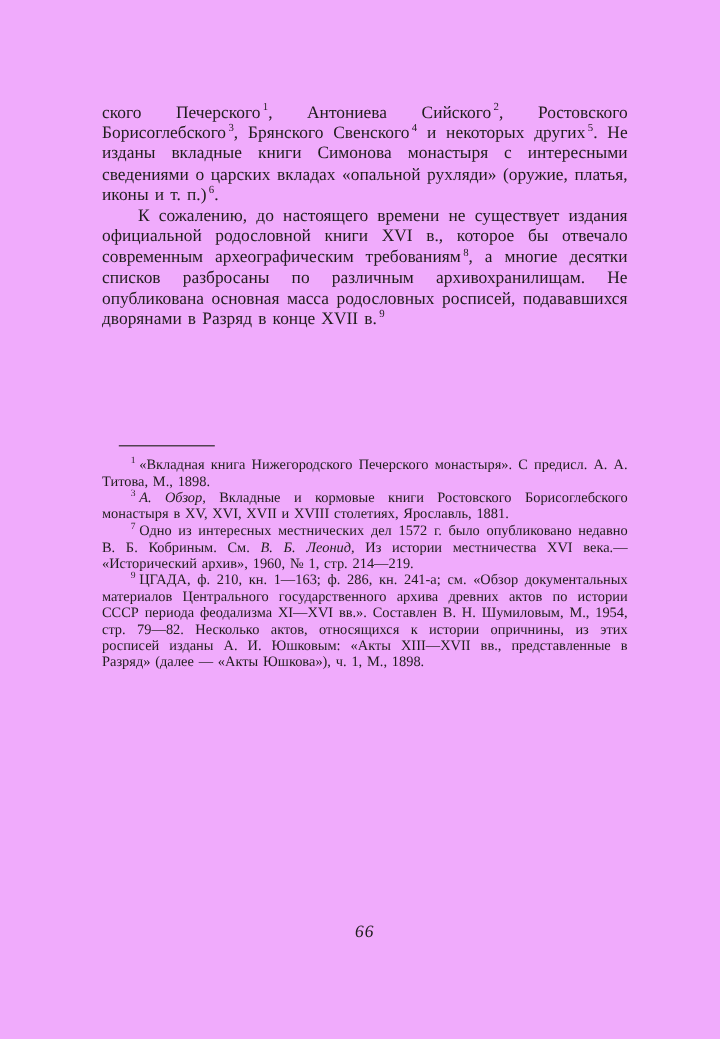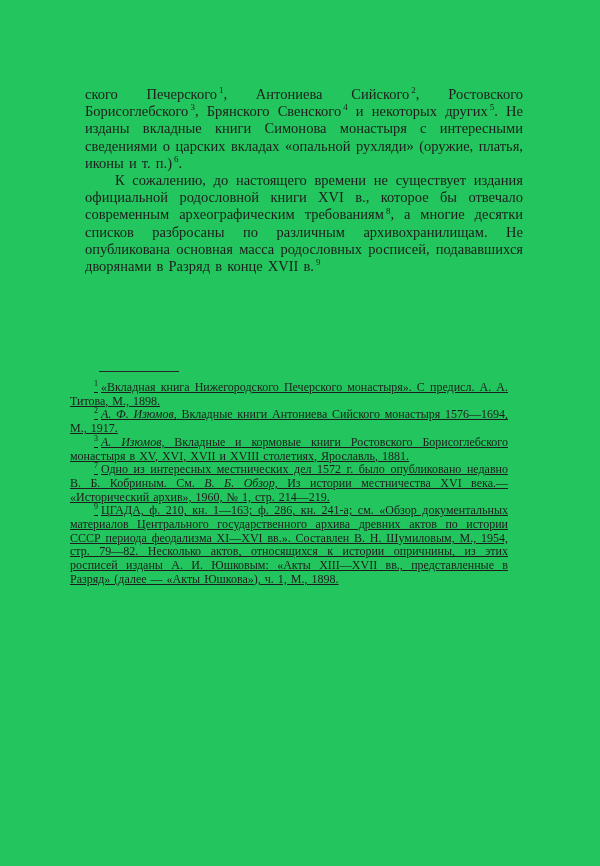--- a/index.html
+++ b/index.html
@@ -5,21 +5,21 @@
   html, body {
     margin: 0;
     padding: 0;
     background: #e8e8e6;
   }
   .page {
     position: relative;
     width: 600px;
     height: 866px;
     margin: 0 auto;
-    background: #22c55e;
+    background: #f0abfc;
     font-family: "Liberation Serif", "DejaVu Serif", serif;
     color: #1f1d1c;
     overflow: hidden;
   }
   .body-text {
     position: absolute;
     left: 85px;
     top: 86px;
     width: 438px;
     font-size: 14.5px;
@@ -41,28 +41,27 @@
   .fn-sep {
     position: absolute;
     left: 99px;
     top: 371px;
     width: 80px;
     height: 0;
     border-top: 1.6px solid #2b2927;
   }
   .footnotes {
     position: absolute;
-    left: 70px;
+    left: 85px;
     top: 381px;
     width: 438px;
     font-size: 12px;
     line-height: 13.7px;
     text-align: justify;
     word-spacing: 1px;
-    text-decoration: underline;
   }
   .footnotes p {
     margin: 0;
     text-indent: 24px;
   }
   .footnotes sup {
     font-size: 8px;
     line-height: 0;
     margin-right: 3px;
   }
@@ -84,18 +83,18 @@
 <body>
 
 <div class="page">
   <div class="body-text" id="body-text">
       <p>ского Печерского<sup>1</sup>, Антониева Сийского<sup>2</sup>, Ростовского Борисоглебского<sup>3</sup>, Брянского Свенского<sup>4</sup> и некоторых других<sup>5</sup>. Не изданы вкладные книги Симонова монастыря с интересными сведениями о царских вкладах «опальной рухляди» (оружие, платья, иконы и т. п.)<sup>6</sup>.</p>
       <p class="indent">К сожалению, до настоящего времени не существует издания официальной родословной книги XVI в., которое бы отвечало современным археографическим требованиям<sup>8</sup>, а многие десятки списков разбросаны по различным архивохранилищам. Не опубликована основная масса родословных росписей, подававшихся дворянами в Разряд в конце XVII в.<sup>9</sup></p>
     </div>
   <div class="fn-sep"></div>
   <div class="footnotes" id="footnotes">
       <p><sup>1</sup>«Вкладная книга Нижегородского Печерского монастыря». С предисл. А. А. Титова, М., 1898.</p>
-      <p><sup>2</sup><span class="it">А. Ф. Изюмов,</span> Вкладные книги Антониева Сийского монастыря 1576—1694, М., 1917.</p>
-      <p><sup>3</sup><span class="it">А. Изюмов,</span> Вкладные и кормовые книги Ростовского Борисоглебского монастыря в XV, XVI, XVII и XVIII столетиях, Ярославль, 1881.</p>
-      <p><sup>7</sup>Одно из интересных местнических дел 1572 г. было опубликовано недавно В. Б. Кобриным. См. <span class="it">В. Б. Обзор,</span> Из истории местничества XVI века.— «Исторический архив», 1960, № 1, стр. 214—219.</p>
+      <p><sup>3</sup><span class="it">А. Обзор,</span> Вкладные и кормовые книги Ростовского Борисоглебского монастыря в XV, XVI, XVII и XVIII столетиях, Ярославль, 1881.</p>
+      <p><sup>7</sup>Одно из интересных местнических дел 1572 г. было опубликовано недавно В. Б. Кобриным. См. <span class="it">В. Б. Леонид,</span> Из истории местничества XVI века.— «Исторический архив», 1960, № 1, стр. 214—219.</p>
       <p><sup>9</sup>ЦГАДА, ф. 210, кн. 1—163; ф. 286, кн. 241-а; см. «Обзор документальных материалов Центрального государственного архива древних актов по истории СССР периода феодализма XI—XVI вв.». Составлен В. Н. Шумиловым, М., 1954, стр. 79—82. Несколько актов, относящихся к истории опричнины, из этих росписей изданы А. И. Юшковым: «Акты XIII—XVII вв., представленные в Разряд» (далее — «Акты Юшкова»), ч. 1, М., 1898.</p>
     </div>
+  <div class="page-number">66</div>
 </div>
 
 </body></html>

